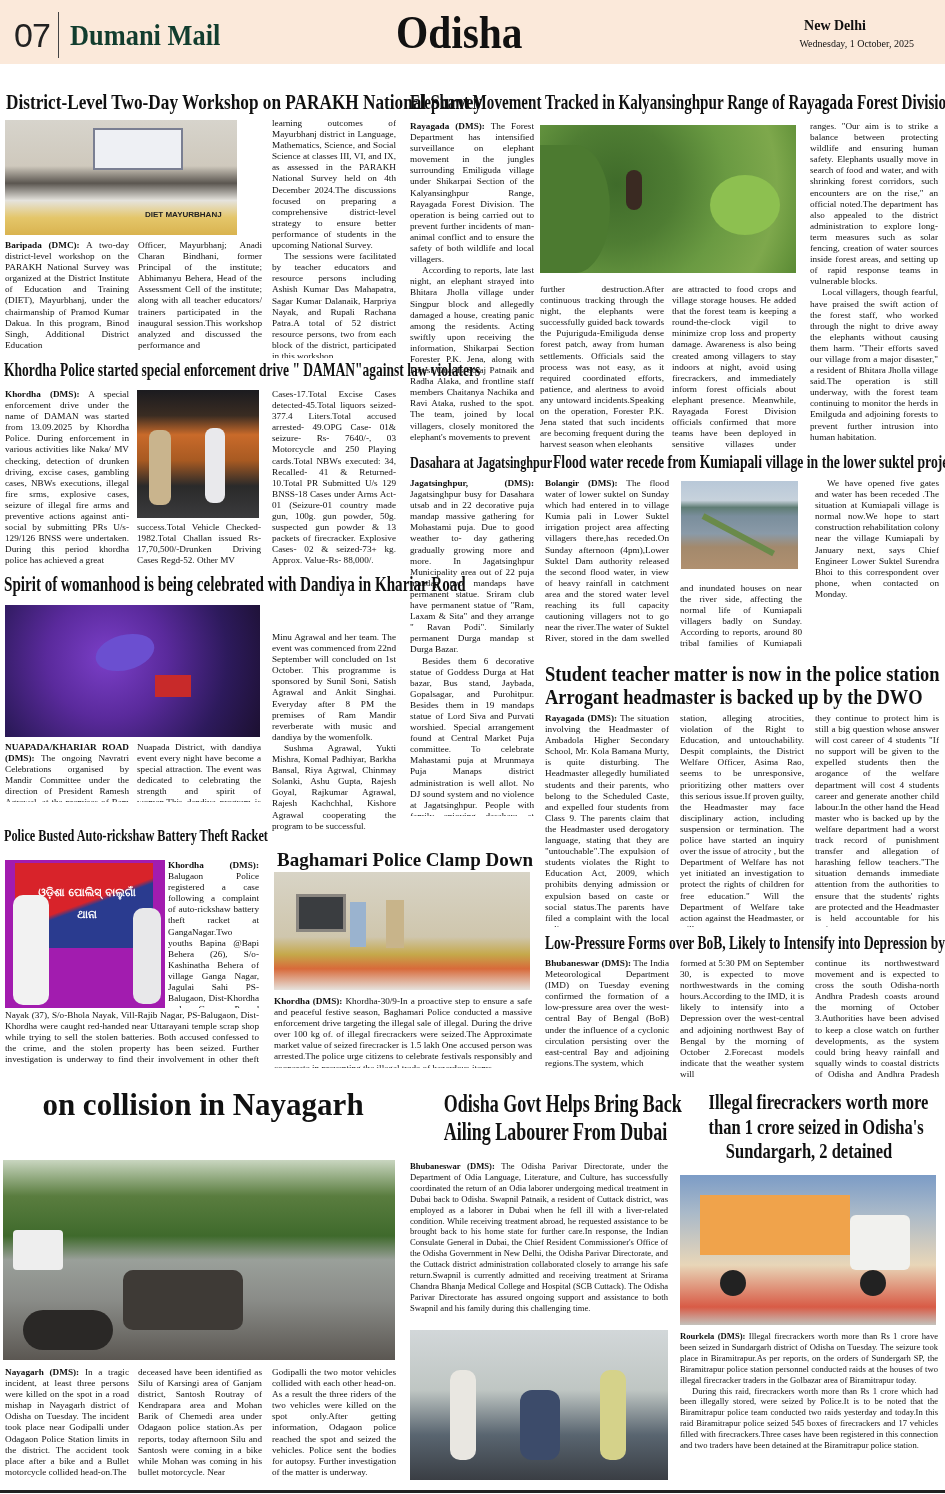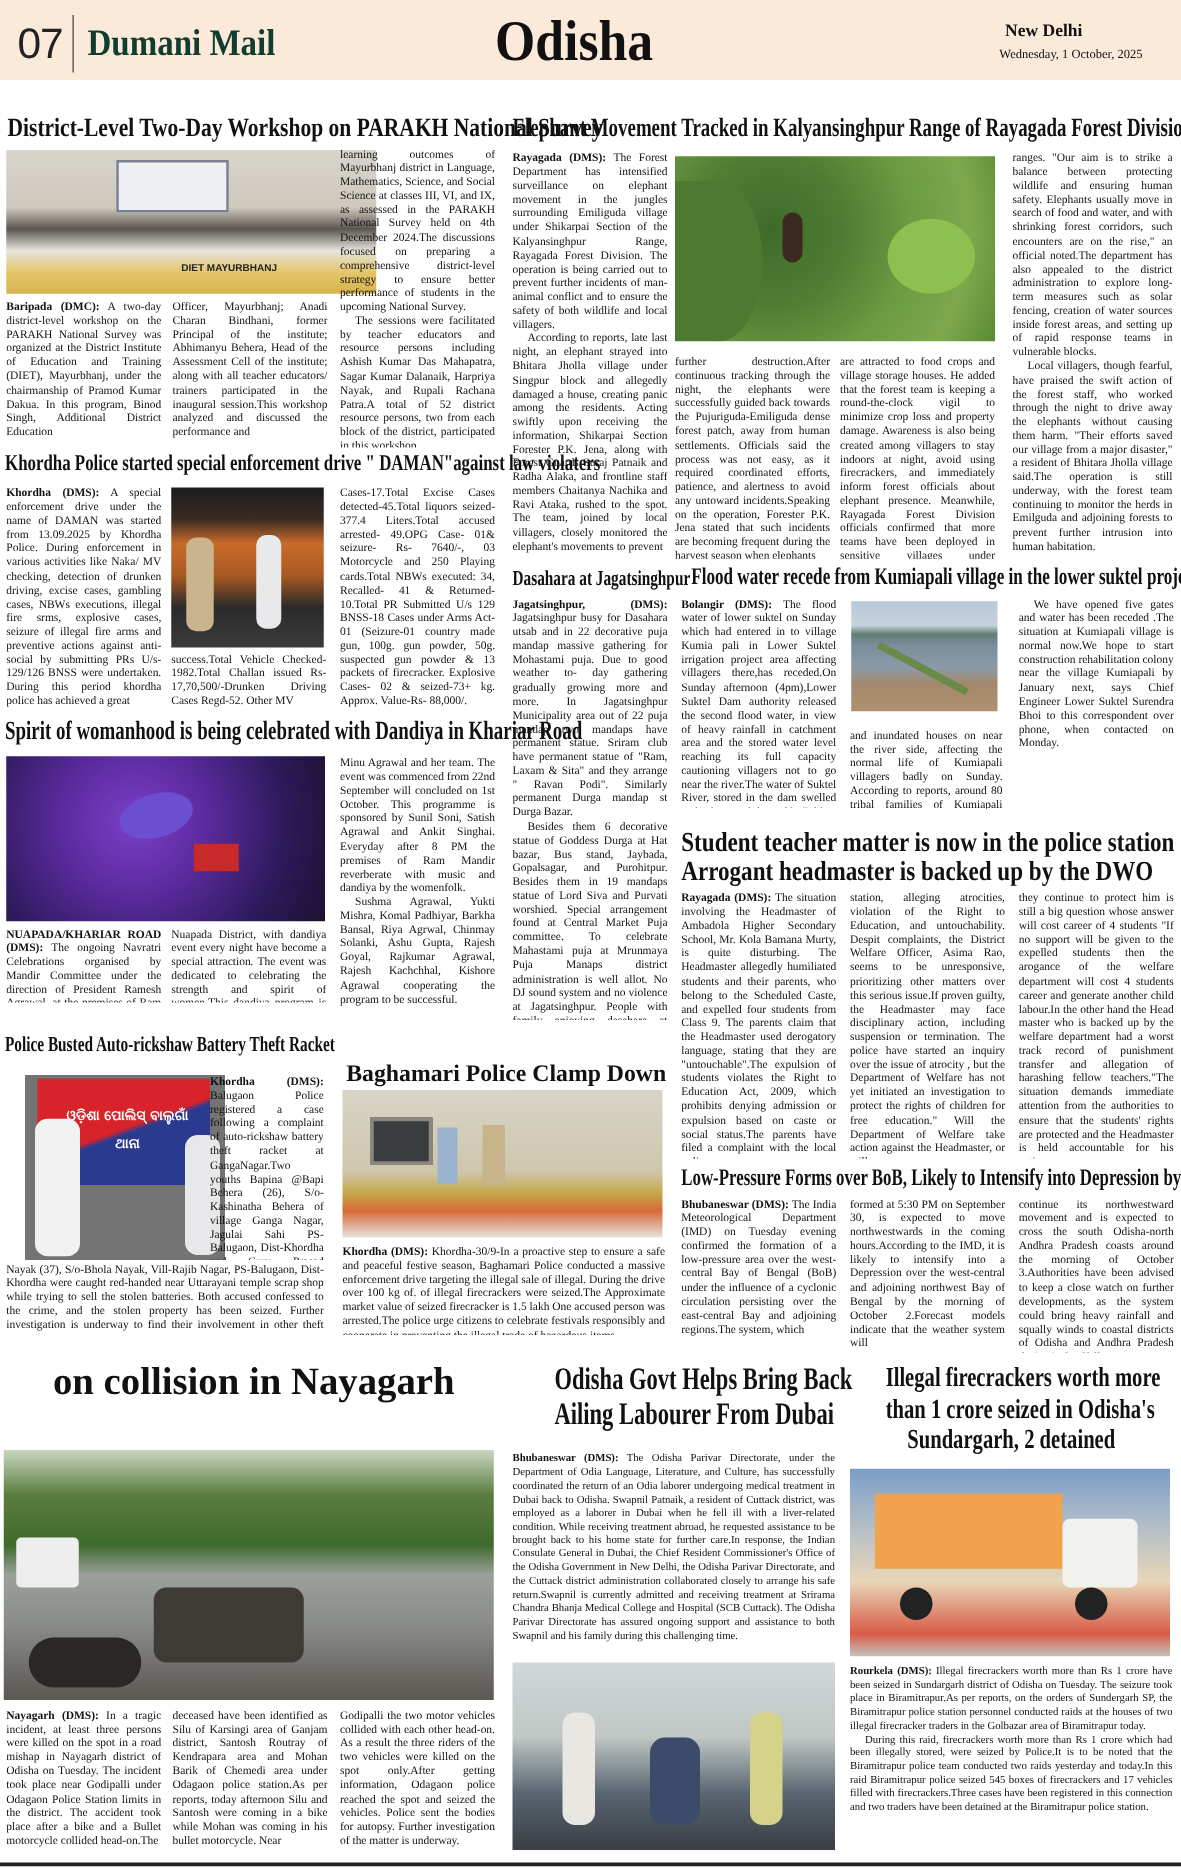--- a/index.html
+++ b/index.html
@@ -26,21 +26,21 @@
 
 <div class="abs mast"></div>
 <div class="abs pageno">07</div>
 <div class="abs mastbar"></div>
 <div class="abs brand">Dumani Mail</div>
 <div class="abs section">Odisha</div>
 <div class="abs city">New Delhi</div>
 <div class="abs date">Wednesday, 1 October, 2025</div>
 
 <div class="abs hl" style="left:6px;top:92px;font-size:21px;transform:scaleX(.82)">District-Level Two-Day Workshop on PARAKH National Survey</div>
-<div class="abs img" style="left:5px;top:120px;width:296px;height:115px;background:linear-gradient(180deg,#d7d4cc 0%,#cfc9bd 40%,#5b5650 55%,#e5e3dd 70%,#e4c66a 85%,#d9b34f 100%)">
+<div class="abs img" style="left:5px;top:120px;width:232px;height:115px;background:linear-gradient(180deg,#d7d4cc 0%,#cfc9bd 40%,#5b5650 55%,#e5e3dd 70%,#e4c66a 85%,#d9b34f 100%)">
   <div style="position:absolute;left:88px;top:8px;width:90px;height:42px;background:#eef0f4;border:2px solid #7a7f92"></div>
   <div style="position:absolute;left:140px;top:90px;font:bold 8px 'Liberation Sans',sans-serif;color:#222">DIET MAYURBHANJ</div>
 </div>
 <div class="abs col" style="left:5px;top:240px;width:124px;height:118px"><b>Baripada (DMC):</b> <span>A two-day district-level workshop on the PARAKH National Survey was organized at the District Institute of Education and Training (DIET), Mayurbhanj, under the chairmanship of Pramod Kumar Dakua. In this program, Binod Singh, Additional District Education</span></div>
 <div class="abs col" style="left:138px;top:240px;width:124px;height:118px">Officer, Mayurbhanj; Anadi Charan Bindhani, former Principal of the institute; Abhimanyu Behera, Head of the Assessment Cell of the institute; along with all teacher educators/ trainers participated in the inaugural session.This workshop analyzed and discussed the performance and</div>
 <div class="abs col" style="left:272px;top:118px;width:124px;height:240px">
     <p class="first">learning outcomes of Mayurbhanj district in Language, Mathematics, Science, and Social Science at classes III, VI, and IX, as assessed in the PARAKH National Survey held on 4th December 2024.The discussions focused on preparing a comprehensive district-level strategy to ensure better performance of students in the upcoming National Survey.</p>
     <p>The sessions were facilitated by teacher educators and resource persons including Ashish Kumar Das Mahapatra, Sagar Kumar Dalanaik, Harpriya Nayak, and Rupali Rachana Patra.A total of 52 district resource persons, two from each block of the district, participated in this workshop.</p>
   </div>
 
@@ -53,27 +53,27 @@
 <div class="abs col" style="left:137px;top:522px;width:124px;height:48px">success.Total Vehicle Checked-1982.Total Challan issued Rs-17,70,500/-Drunken Driving Cases Regd-52. Other MV</div>
 <div class="abs col" style="left:272px;top:389px;width:124px;height:180px">Cases-17.Total Excise Cases detected-45.Total liquors seized-377.4 Liters.Total accused arrested- 49.OPG Case- 01&amp; seizure- Rs- 7640/-, 03 Motorcycle and 250 Playing cards.Total NBWs executed: 34, Recalled- 41 &amp; Returned-10.Total PR Submitted U/s 129 BNSS-18 Cases under Arms Act-01 (Seizure-01 country made gun, 100g. gun powder, 50g. suspected gun powder &amp; 13 packets of firecracker. Explosive Cases- 02 &amp; seized-73+ kg. Approx. Value-Rs- 88,000/.</div>
 
 <div class="abs hl" style="left:4px;top:574px;font-size:21px;transform:scaleX(.72)">Spirit of womanhood is being celebrated with Dandiya in Khariar Road</div>
 <div class="abs img" style="left:5px;top:605px;width:255px;height:132px;background:radial-gradient(circle at 40% 40%,#7b3fc8 0%,#5a2a9c 35%,#2d1a5c 70%,#1c1030 100%)">
   <div style="position:absolute;left:90px;top:30px;width:60px;height:35px;background:#6b4fd0;border-radius:50%;transform:rotate(-15deg)"></div>
   <div style="position:absolute;left:150px;top:70px;width:36px;height:22px;background:#c82a2a"></div>
 </div>
 <div class="abs col" style="left:5px;top:742px;width:124px;height:60px"><b>NUAPADA/KHARIAR ROAD (DMS):</b> <span>The ongoing Navratri Celebrations organised by Mandir Committee under the direction of President Ramesh Agrawal, at the premises of Ram Mandir Khariar Road in</span></div>
 <div class="abs col" style="left:137px;top:742px;width:124px;height:60px">Nuapada District, with dandiya event every night have become a special attraction. The event was dedicated to celebrating the strength and spirit of women.This dandiya program is being conducted by</div>
-<div class="abs col" style="left:272px;top:605px;width:124px;height:208px">
+<div class="abs col" style="left:272px;top:632px;width:124px;height:208px">
     <p class="first">Minu Agrawal and her team. The event was commenced from 22nd September will concluded on 1st October. This programme is sponsored by Sunil Soni, Satish Agrawal and Ankit Singhai. Everyday after 8 PM the premises of Ram Mandir reverberate with music and dandiya by the womenfolk.</p>
     <p>Sushma Agrawal, Yukti Mishra, Komal Padhiyar, Barkha Bansal, Riya Agrwal, Chinmay Solanki, Ashu Gupta, Rajesh Goyal, Rajkumar Agrawal, Rajesh Kachchhal, Kishore Agrawal cooperating the program to be successful.</p>
   </div>
 
 <div class="abs hl" style="left:4px;top:827px;font-size:17px;transform:scaleX(.72)">Police Busted Auto-rickshaw Battery Theft Racket</div>
-<div class="abs img" style="left:20px;top:860px;width:160px;height:148px;background:#737373">
+<div class="abs img" style="left:5px;top:860px;width:160px;height:148px;background:#a21caf">
   <div style="position:absolute;left:10px;top:3px;width:138px;height:85px;background:linear-gradient(160deg,#d8232a 0%,#d8232a 48%,#2a3b8f 52%,#2a3b8f 100%)"></div>
   <div style="position:absolute;left:22px;top:22px;width:120px;font:bold 11px 'DejaVu Sans',sans-serif;color:#fff;text-align:center;line-height:22px">ଓଡ଼ିଶା ପୋଲିସ୍ ବାଲୁଗାଁ ଥାନା</div>
   <div style="position:absolute;left:8px;top:35px;width:36px;height:110px;background:#f2f2f2;border-radius:10px"></div>
   <div style="position:absolute;left:128px;top:48px;width:28px;height:96px;background:#e8e8ea;border-radius:10px"></div>
 </div>
 <div class="abs col" style="left:168px;top:860px;width:91px;height:148px"><b>Khordha (DMS):</b> <span>Balugaon Police registered a case following a complaint of auto-rickshaw battery theft racket at GangaNagar.Two youths Bapina @Bapi Behera (26), S/o-Kashinatha Behera of village Ganga Nagar, Jagulai Sahi PS-Balugaon, Dist-Khordha and Guru Prasad @Prabina</span></div>
 <div class="abs col" style="left:5px;top:1010px;width:254px;height:58px">Nayak (37), S/o-Bhola Nayak, Vill-Rajib Nagar, PS-Balugaon, Dist-Khordha were caught red-handed near Uttarayani temple scrap shop while trying to sell the stolen batteries. Both accused confessed to the crime, and the stolen property has been seized. Further investigation is underway to find their involvement in other theft cases.</div>
 
 <div class="abs hl hlc" style="left:270px;top:850px;width:270px;font-size:19px">
     <div>Baghamari Police Clamp Down</div>

